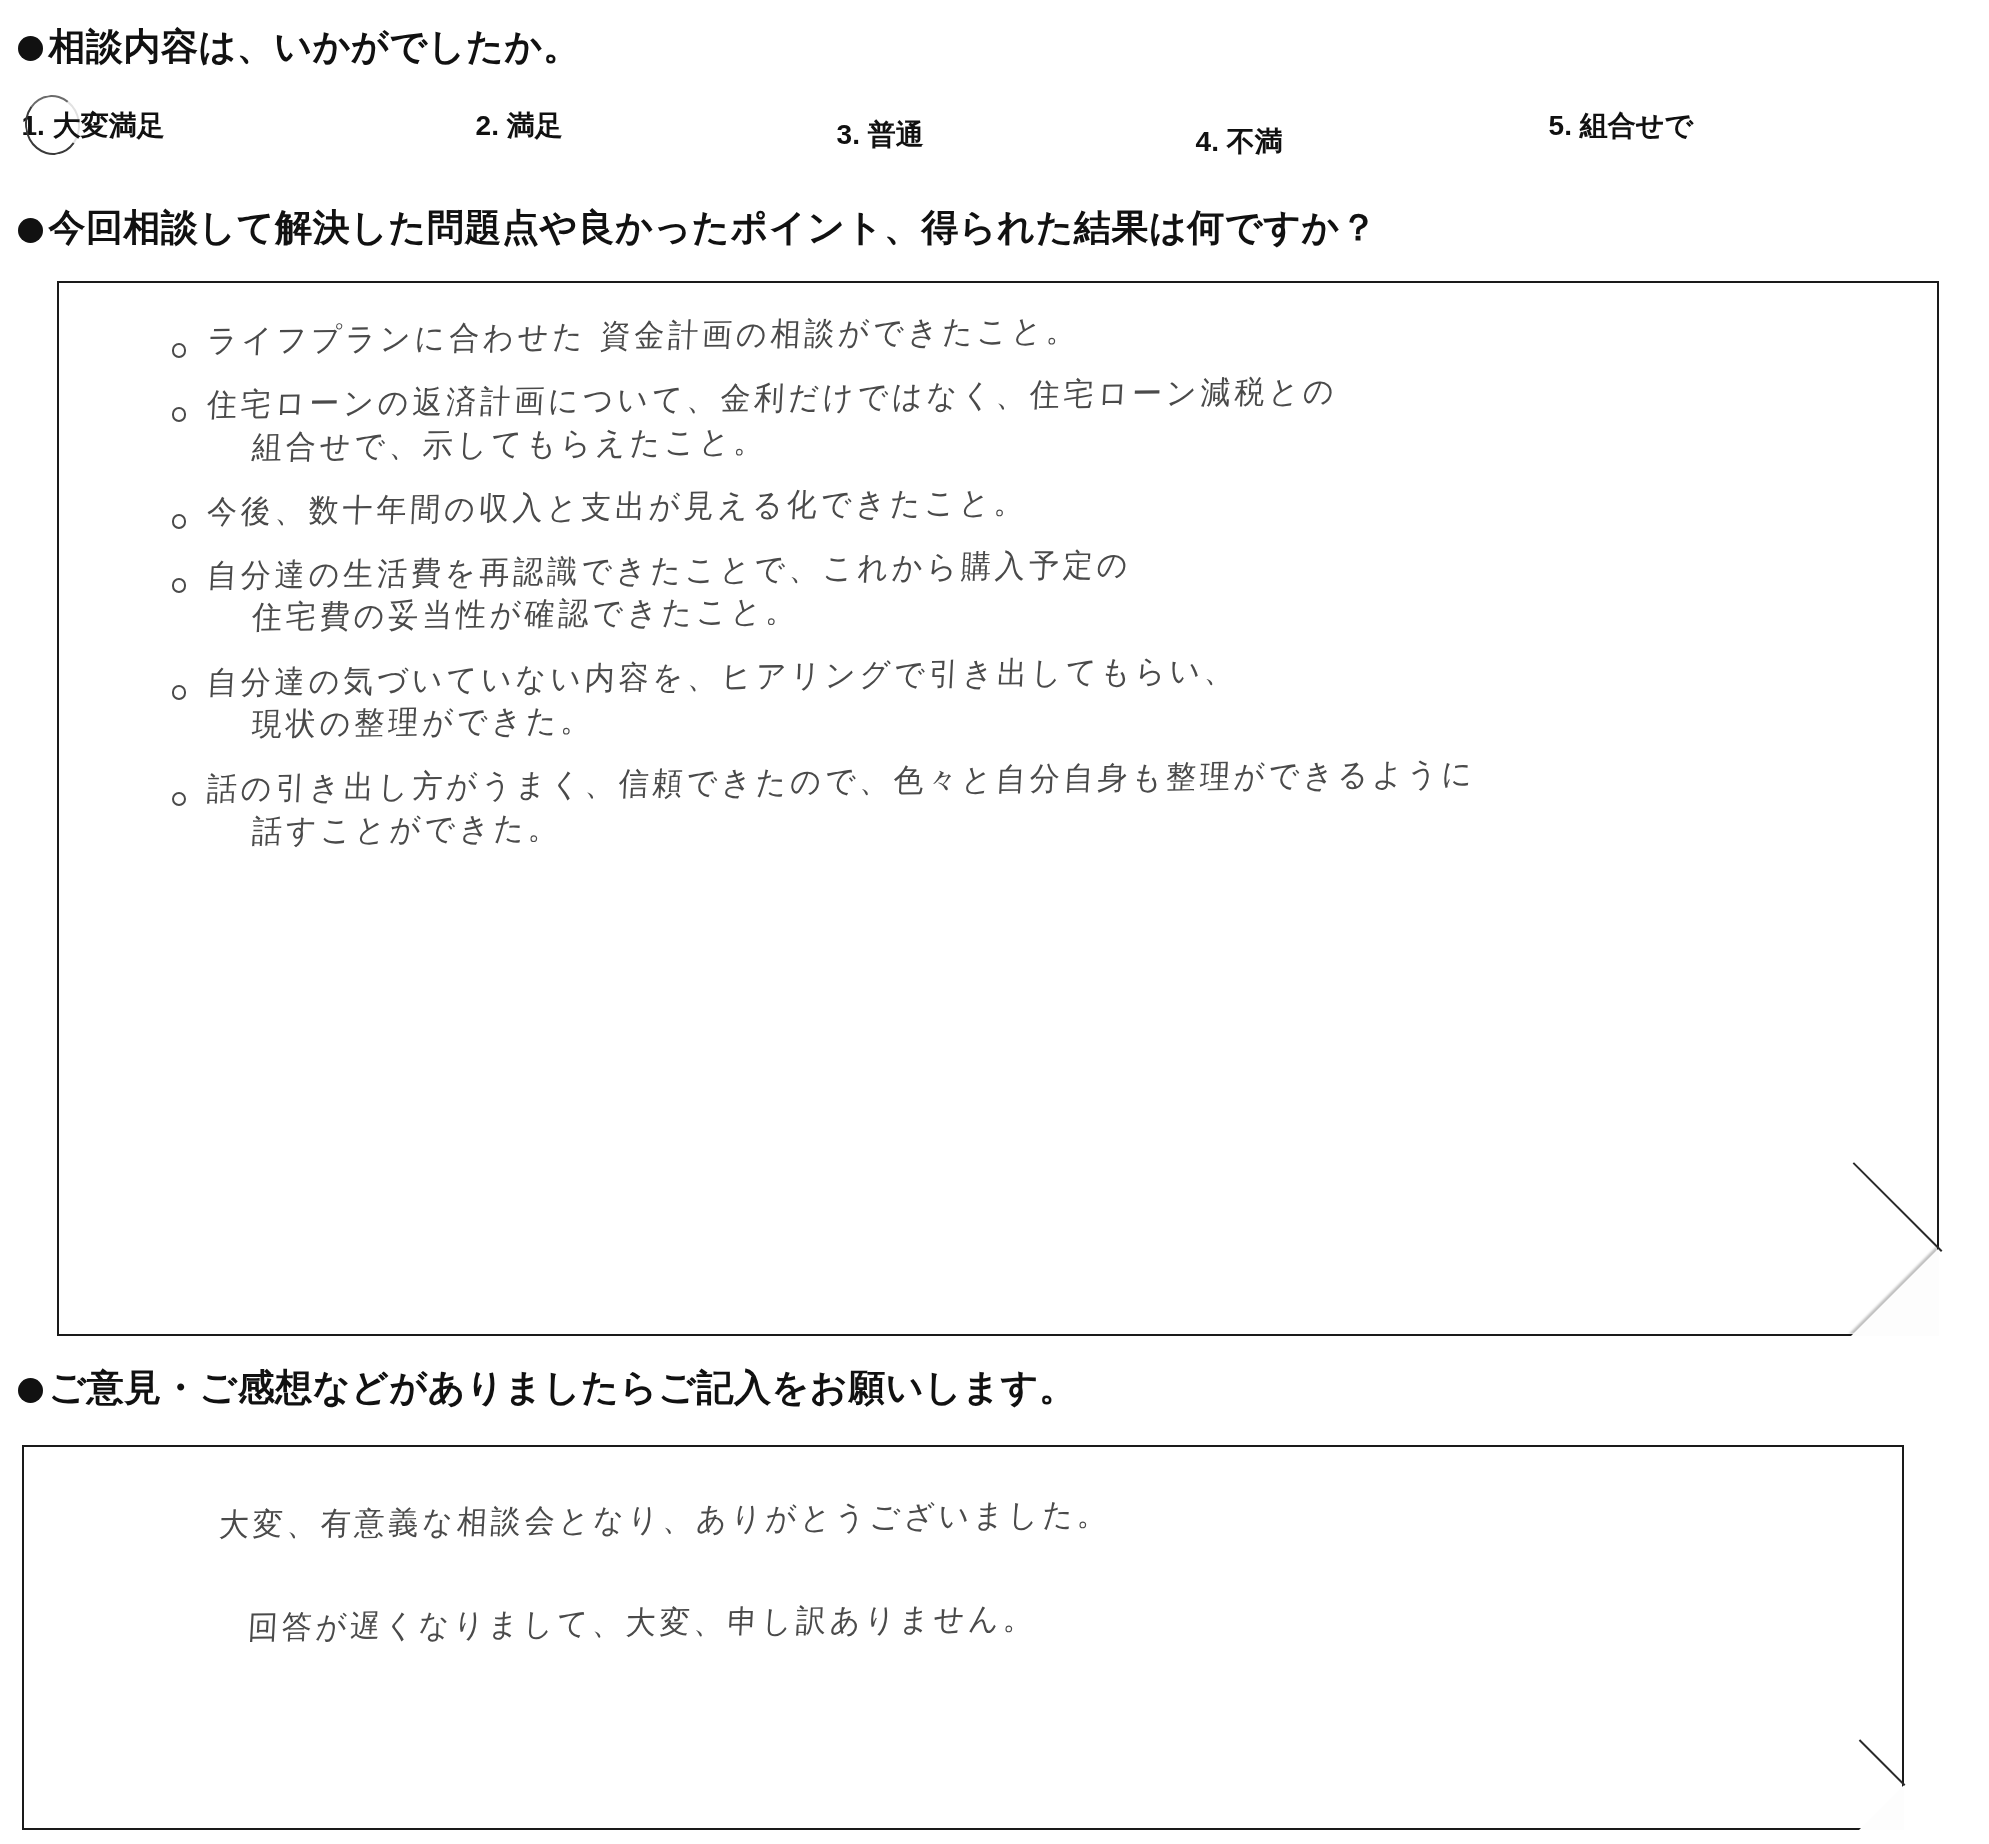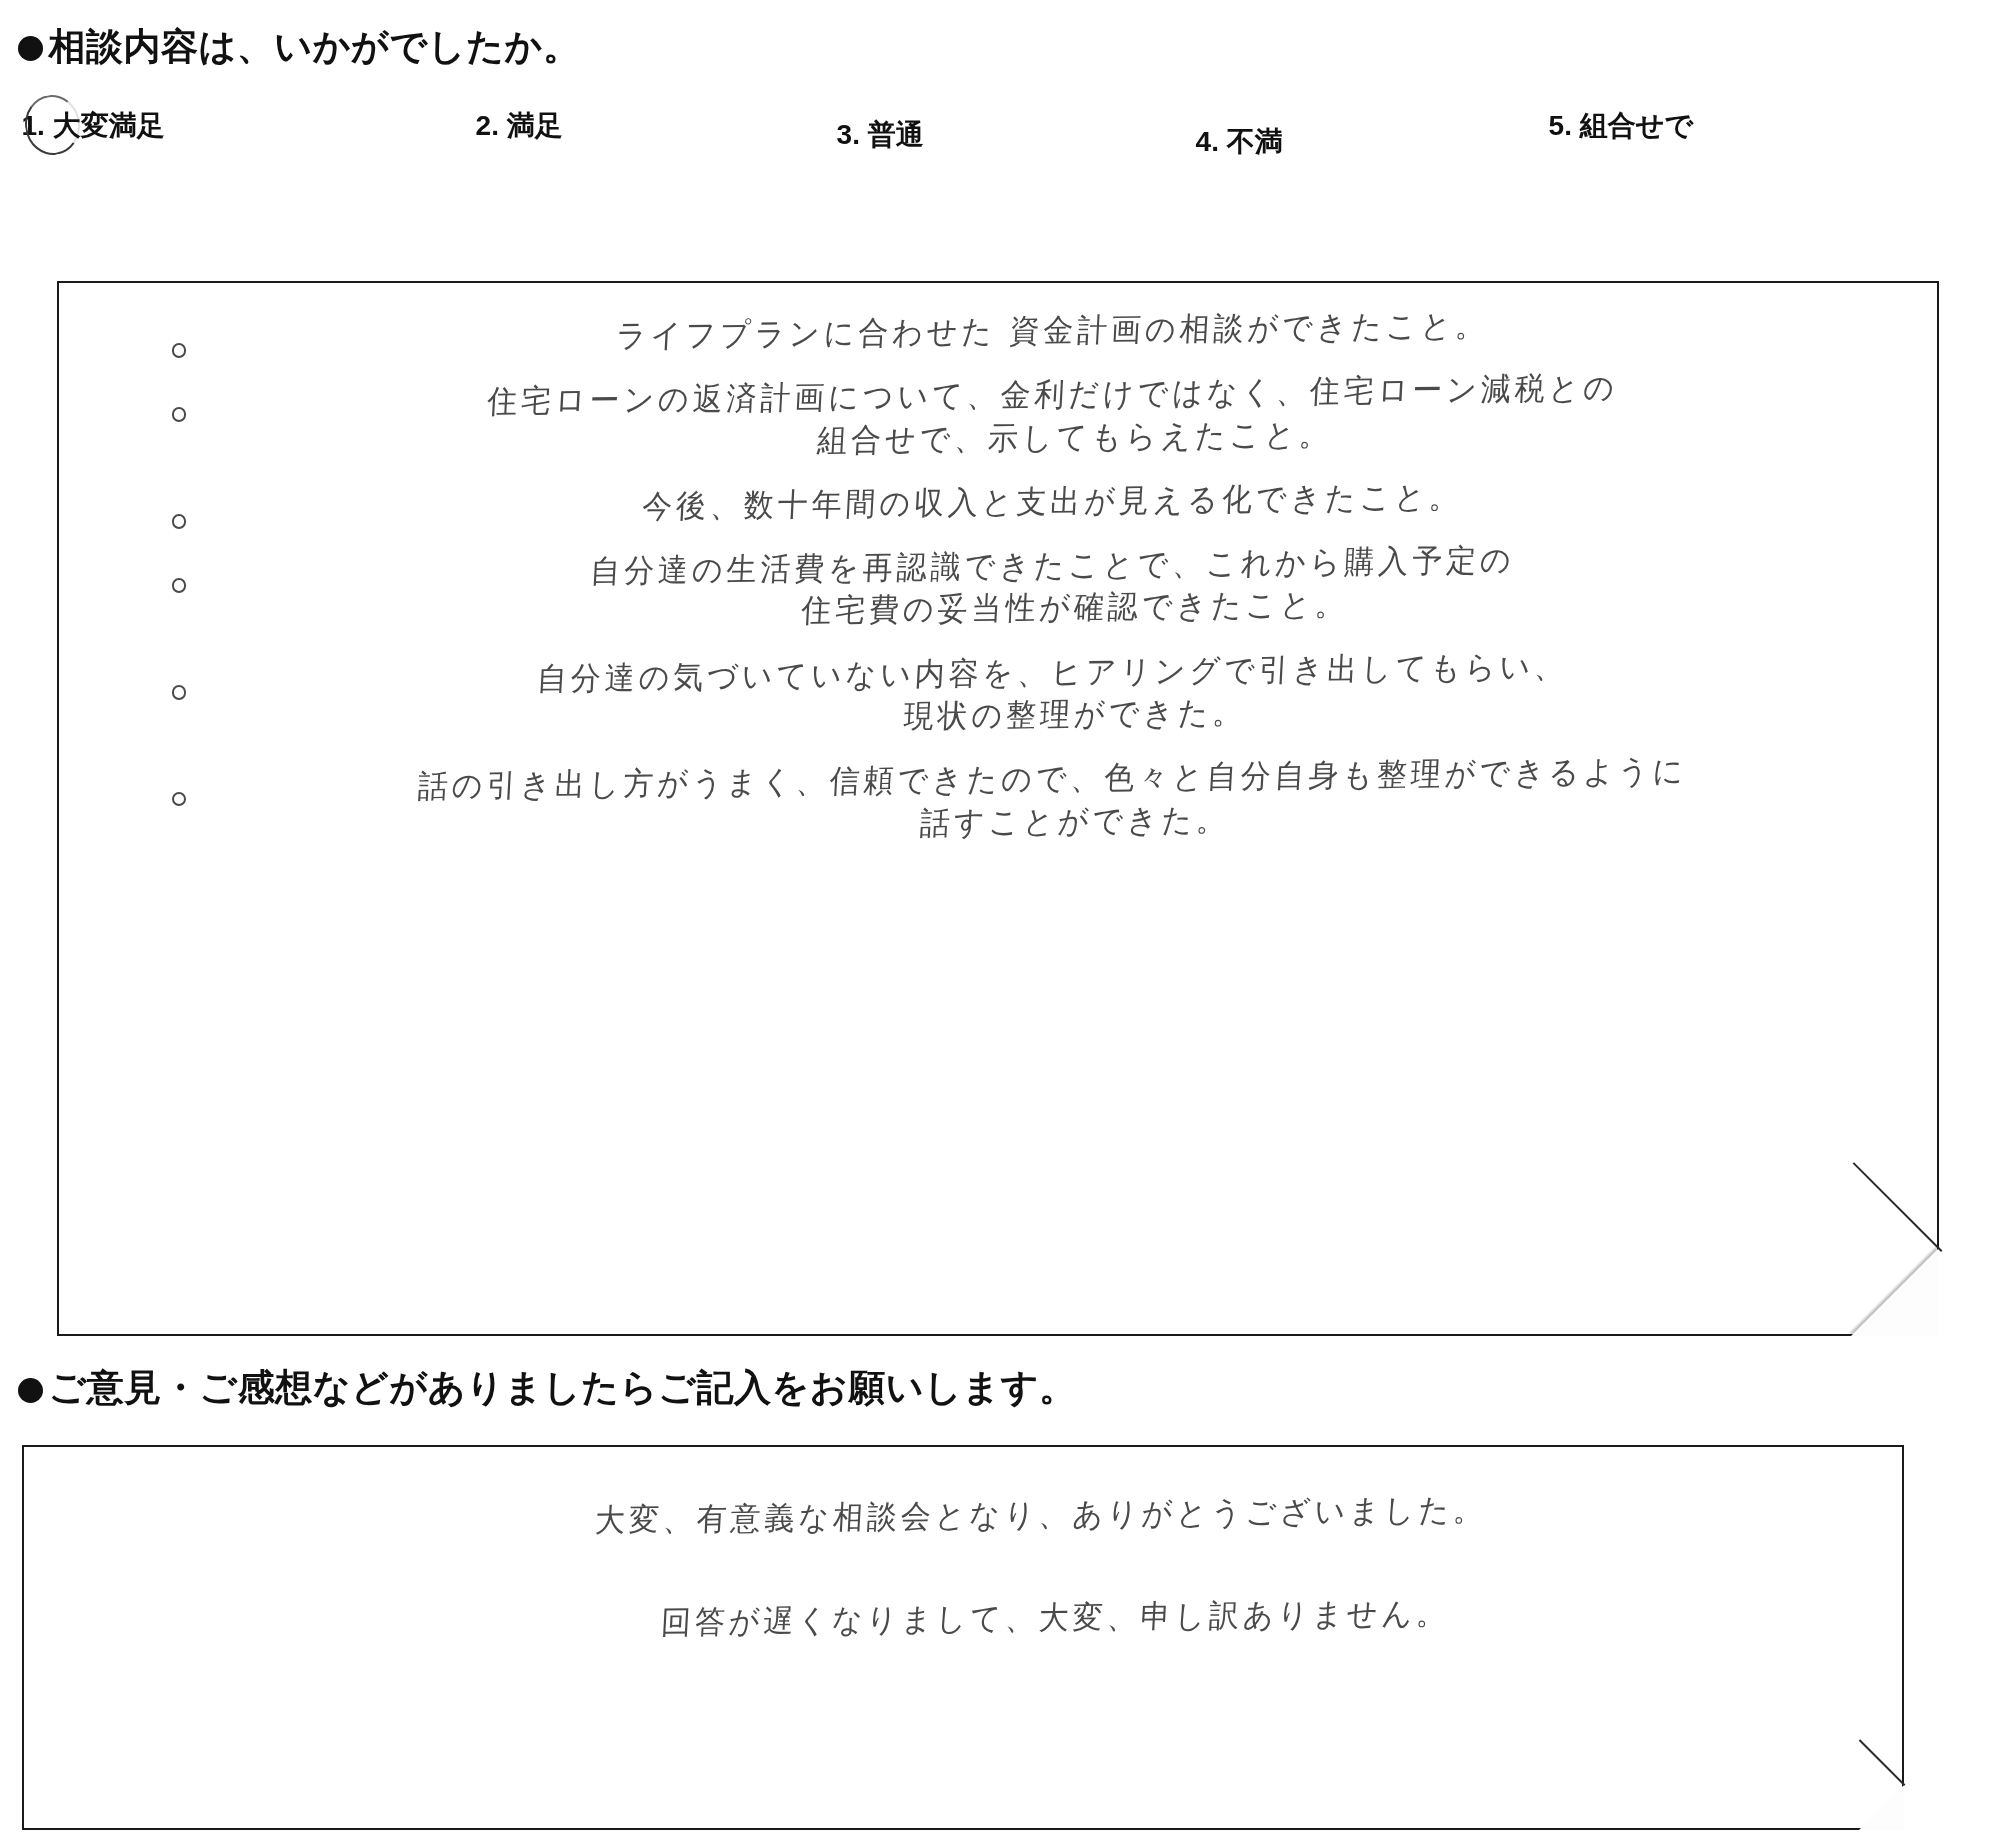--- a/index.html
+++ b/index.html
@@ -14,21 +14,20 @@
     color: #111111;
     position: relative;
     overflow: hidden;
   }
 
   .sheet {
     position: absolute;
     left: 0; top: 0;
     width: 1598px;
     height: 1844px;
-    text-align: center;
   }
 
   
   .q-heading {
     position: absolute;
     font-size: 37px;
     font-weight: 700;
     letter-spacing: 0.5px;
     white-space: nowrap;
     color: #111;
@@ -192,20 +191,23 @@
     <div class="scale-item" style="left:1178px; top:16px;">
       <span>4.</span>
       <span>不満</span>
     </div>
     <div class="scale-item" style="left:1531px; top:0;">
       <span>5.</span>
       <span>組合せで</span>
     </div>
   </div>
 
+  <div class="q-heading" style="left:17.6px; top:203px;">
+    <span class="bullet-dot"></span><span>今回相談して解決した問題点や良かったポイント、得られた結果は何ですか？</span>
+  </div>
 
   <div class="answer-box box1">
     <div class="hw-list">
 
       <div class="hw-item">
         <div class="hw-line">ライフプランに合わせた 資金計画の相談ができたこと。</div>
       </div>
 
       <div class="hw-item">
         <div class="hw-line">住宅ローンの返済計画について、金利だけではなく、住宅ローン減税との</div>

